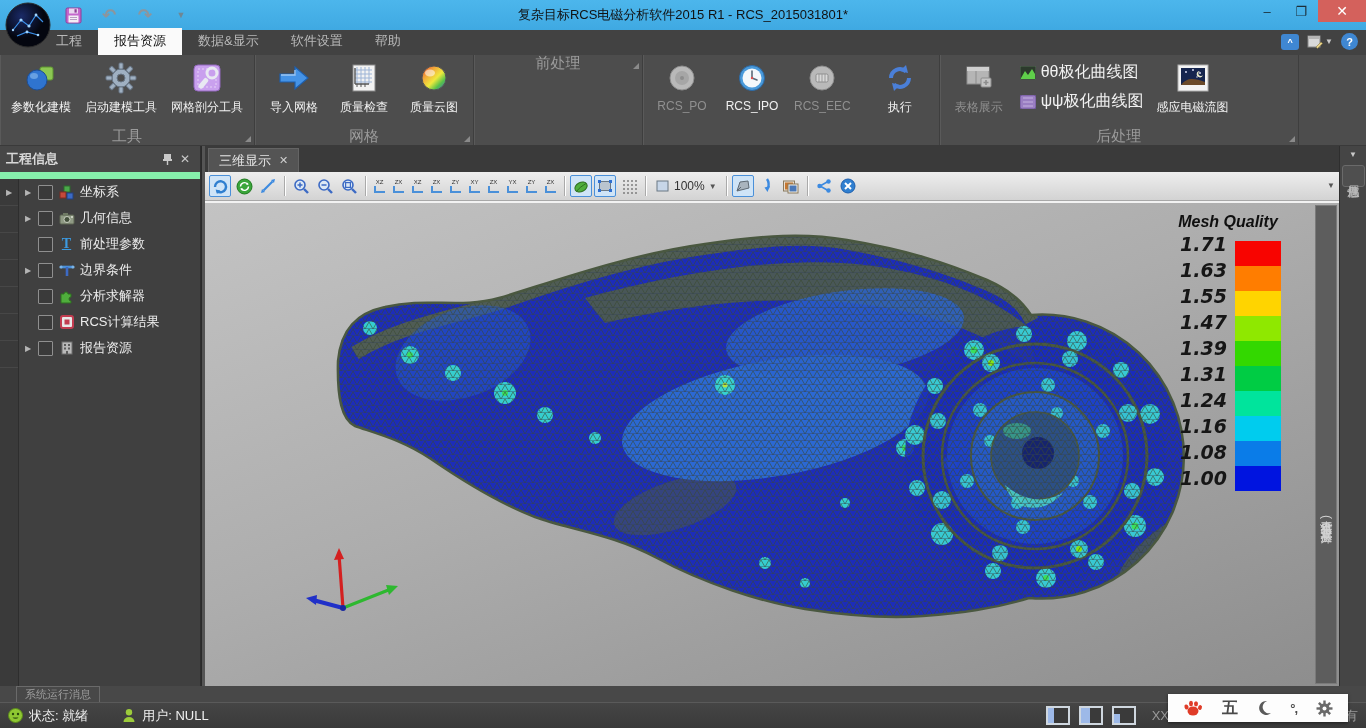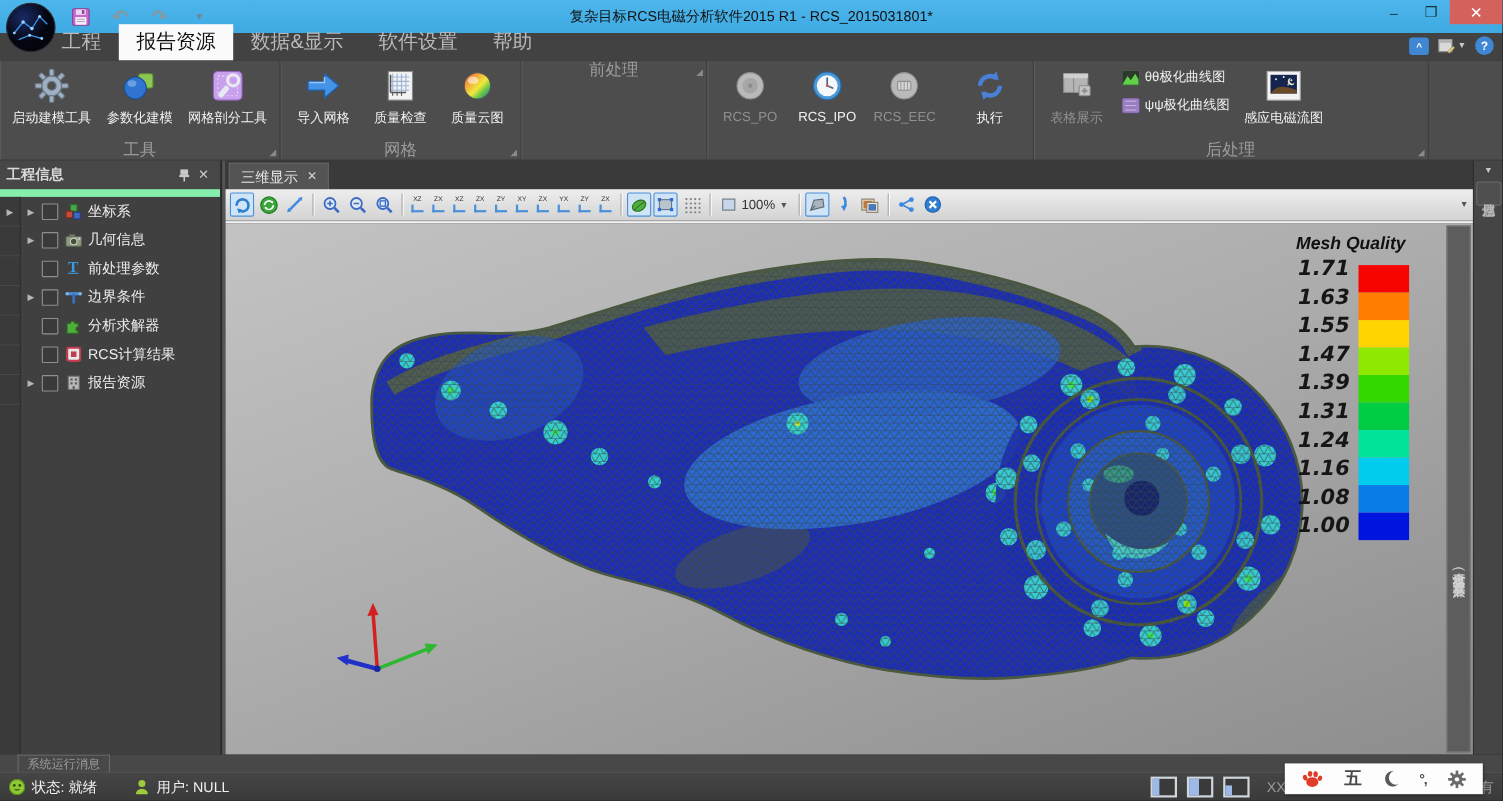--- a/index.html
+++ b/index.html
@@ -16,21 +16,21 @@
   .qat .drop{color:#6f8794;font-size:9px;}
   .win-title{position:absolute;left:0;right:0;top:0;height:30px;display:flex;align-items:center;justify-content:center;
              color:#111;font-size:13px;pointer-events:none;}
   .wincontrols{position:absolute;right:0;top:0;display:flex;height:22px;z-index:60;}
   .wincontrols .wc{width:34px;height:22px;display:flex;align-items:center;justify-content:center;
                    color:#1c2e38;font-size:13px;cursor:pointer;}
   .wincontrols .wc.close{width:48px;background:#d4615c;color:#fff;font-size:14px;}
   
   .tabrow{position:absolute;left:0;top:30px;width:1366px;height:25px;background:#424242;
           display:flex;align-items:flex-end;padding-left:40px;box-sizing:border-box;}
-  .rtab{padding:4px 16px 5px;font-size:18px;color:#b9b9b9;cursor:pointer;}
+  .rtab{padding:4px 16px 5px;font-size:13px;color:#b9b9b9;cursor:pointer;}
   .rtab.active{background:#fafafa;color:#111;}
   .tabrow-right{position:absolute;right:8px;top:33px;display:flex;gap:8px;align-items:center;}
   .collapse-btn{width:18px;height:16px;background:#3f87d2;border-radius:3px;color:#fff;
                 font-size:9px;font-weight:bold;display:flex;align-items:center;justify-content:center;cursor:pointer;}
   .help-btn{width:17px;height:17px;border-radius:50%;background:#3f87d2;color:#fff;font-weight:bold;
             font-size:11px;display:flex;align-items:center;justify-content:center;cursor:pointer;}
   .theme-btn{display:flex;align-items:center;gap:2px;color:#c9c9c9;cursor:pointer;}
   
   .ribbon{position:absolute;left:0;top:55px;width:1366px;height:91px;background:#4d4d4d;
           display:flex;border-bottom:1px solid #3a3a3a;box-sizing:border-box;}
@@ -40,21 +40,21 @@
         padding:3px 7px;min-width:56px;cursor:pointer;border-radius:2px;}
   .rbtn .icon32{width:34px;height:34px;display:flex;align-items:center;justify-content:center;}
   .rbtn .blabel{margin-top:4px;font-size:12px;color:#f0f0f0;white-space:nowrap;}
   .rbtn.disabled .blabel{color:#909090;}
   .rgroup-label{height:17px;display:flex;align-items:center;justify-content:center;position:relative;
                 color:#9b9b9b;font-size:15px;}
   .rgroup-label .corner{position:absolute;right:3px;bottom:3px;width:0;height:0;
                 border-left:6px solid transparent;border-bottom:6px solid #8a8a8a;}
   .vsep{width:1px;background:#3e3e3e;box-shadow:1px 0 0 #5c5c5c;margin:6px 3px;}
   .smallbtn-col{display:flex;flex-direction:column;justify-content:center;gap:8px;padding:4px 6px;}
-  .smallbtn{display:flex;align-items:center;gap:5px;cursor:pointer;color:#f0f0f0;font-size:12px;white-space:nowrap;}
+  .smallbtn{display:flex;align-items:center;gap:5px;cursor:pointer;color:#f0f0f0;font-size:16px;white-space:nowrap;}
   
   .main{position:absolute;left:0;top:146px;width:1366px;height:540px;display:flex;}
   
   .leftpanel{width:200px;background:#404040;border-right:1px solid #2e2e2e;display:flex;flex-direction:column;}
   .lp-header{height:26px;background:#474747;display:flex;align-items:center;padding:0 6px;
              border-bottom:7px solid #86efac;}
   .lp-title{flex:1;color:#d8d8d8;font-weight:bold;font-size:13px;}
   .lp-hicon{width:18px;height:18px;display:flex;align-items:center;justify-content:center;
             color:#c9c9c9;font-size:12px;cursor:pointer;}
   .tree{flex:1;display:flex;}
@@ -195,47 +195,47 @@
     <div class="help-btn">?</div>
   </div>
 
   <div class="ribbon">
 
     <div class="rgroup" style="min-width:250px;">
       <div class="rgroup-body">
         <div class="rbtn">
           <div class="icon32">
               <svg width="32" height="32" viewBox="0 0 32 32">
+            <rect x="15" y="5" width="13" height="13" rx="2" fill="#8cc753" stroke="#5d9430"></rect>
+            <circle cx="12" cy="18" r="10" fill="#2f74d0" stroke="#1d4e96"></circle>
+            <ellipse cx="9" cy="14" rx="4" ry="3" fill="#7fb3ea" opacity=".7"></ellipse>
+          </svg>
+            </div>
+          <div class="blabel">参数化建模</div>
+        </div>
+        <div class="rbtn">
+          <div class="icon32">
+              <svg width="32" height="32" viewBox="0 0 32 32">
             <g fill="#9fb0c2" stroke="#6a7888" stroke-width="1">
               <circle cx="16" cy="16" r="9"></circle>
               <g>
                     <rect x="14" y="1" width="4" height="6" rx="1"></rect>
                     <rect x="14" y="25" width="4" height="6" rx="1"></rect>
               <rect x="1" y="14" width="6" height="4" rx="1"></rect>
                     <rect x="25" y="14" width="6" height="4" rx="1"></rect>
               <rect x="14" y="1" width="4" height="6" rx="1" transform="rotate(45 16 16)"></rect>
                     <rect x="14" y="25" width="4" height="6" rx="1" transform="rotate(45 16 16)"></rect>
               <rect x="1" y="14" width="6" height="4" rx="1" transform="rotate(45 16 16)"></rect>
                     <rect x="25" y="14" width="6" height="4" rx="1" transform="rotate(45 16 16)"></rect>
                   </g>
             </g>
                 <circle cx="16" cy="16" r="4" fill="#4d4d4d" stroke="#6a7888"></circle>
           </svg>
             </div>
           <div class="blabel">启动建模工具</div>
-        </div>
-        <div class="rbtn">
-          <div class="icon32">
-              <svg width="32" height="32" viewBox="0 0 32 32">
-            <rect x="15" y="5" width="13" height="13" rx="2" fill="#8cc753" stroke="#5d9430"></rect>
-            <circle cx="12" cy="18" r="10" fill="#2f74d0" stroke="#1d4e96"></circle>
-            <ellipse cx="9" cy="14" rx="4" ry="3" fill="#7fb3ea" opacity=".7"></ellipse>
-          </svg>
-            </div>
-          <div class="blabel">参数化建模</div>
         </div>
         <div class="rbtn">
           <div class="icon32">
               <svg width="32" height="32" viewBox="0 0 32 32">
             <rect x="3" y="3" width="26" height="26" rx="4" fill="#c9a0ee" stroke="#9468c0"></rect>
             <rect x="7" y="7" width="18" height="18" fill="none" stroke="#e6d2f7" stroke-dasharray="2,2"></rect>
             <circle cx="21" cy="11" r="5" fill="none" stroke="#e8e8f2" stroke-width="3"></circle>
             <rect x="10" y="15" width="5" height="12" rx="2" fill="#e8e8f2" transform="rotate(40 12 21)"></rect>
           </svg>
             </div>

